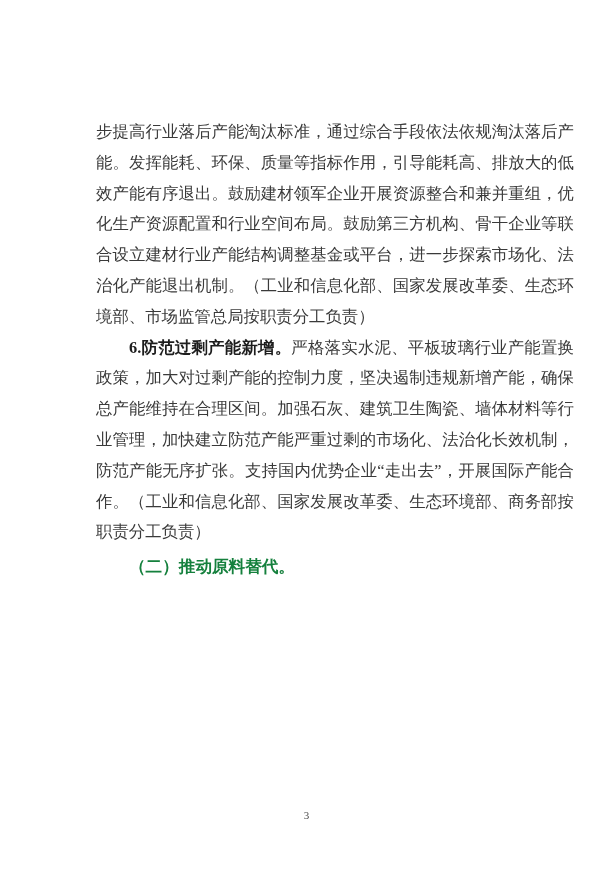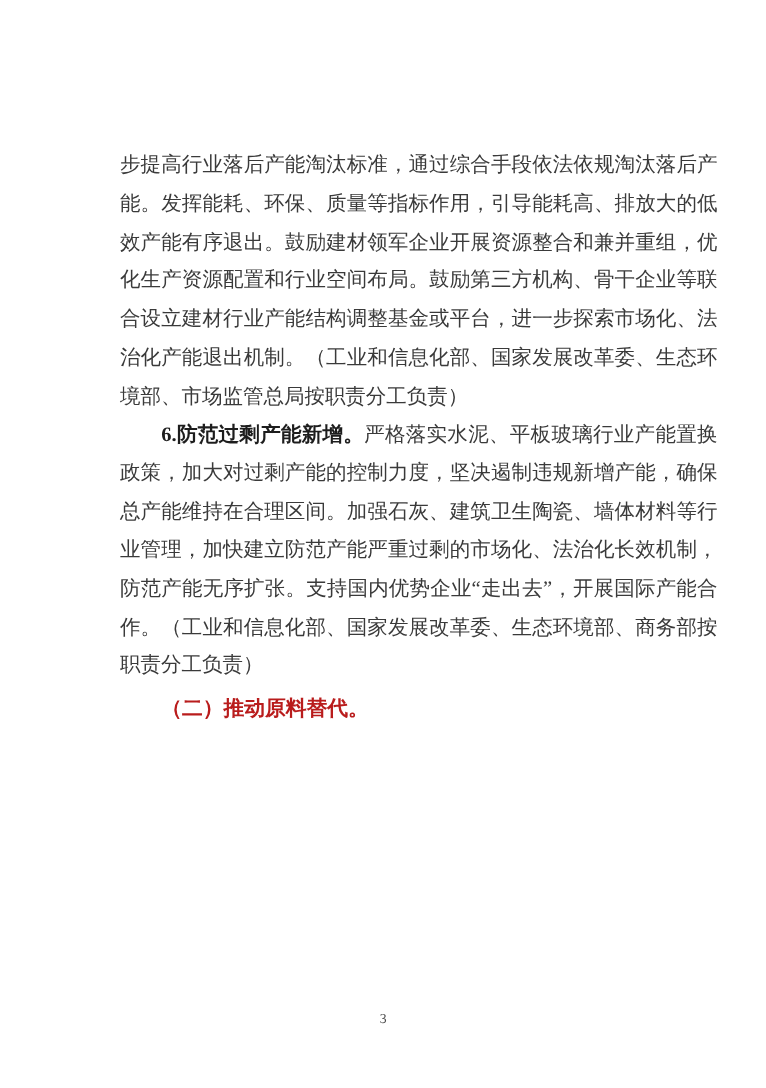--- a/index.html
+++ b/index.html
@@ -35,21 +35,21 @@
     text-indent: 33px;
   }
   .lead {
     font-weight: bold;
     color: #1d1d1d;
   }
   .heading {
     margin: 4px 0 3px 0;
     font-size: 16.6px;
     font-weight: bold;
-    color: #b91c1c;
+    color: #15803d;
     text-indent: 33px;
     line-height: 30.8px;
   }
   .pagenum {
     position: absolute;
     left: 0;
     top: 809px;
     width: 100%;
     text-align: center;
     font-size: 11px;

